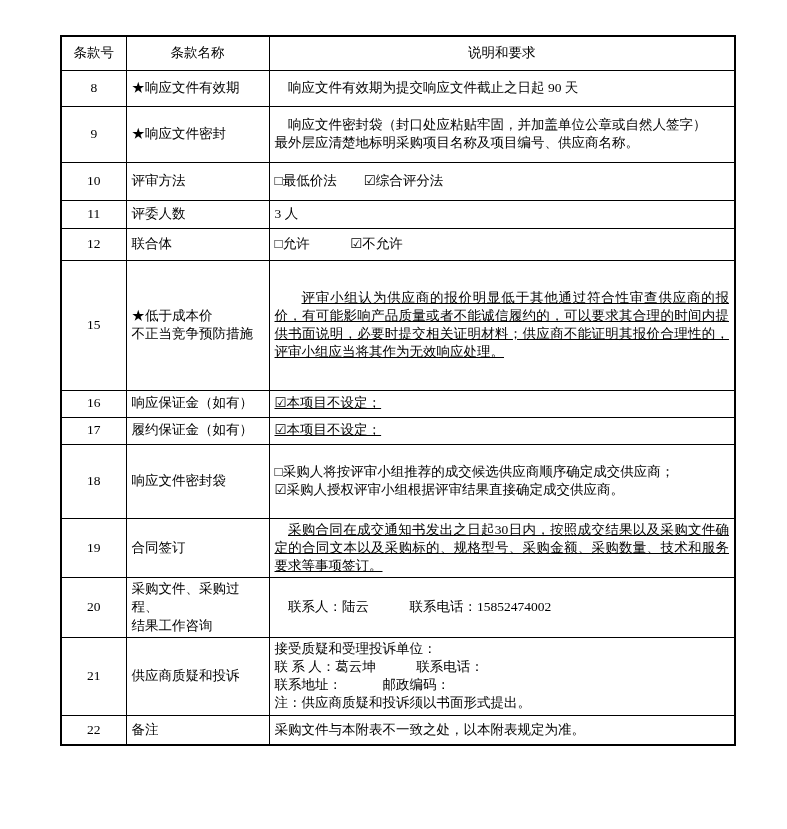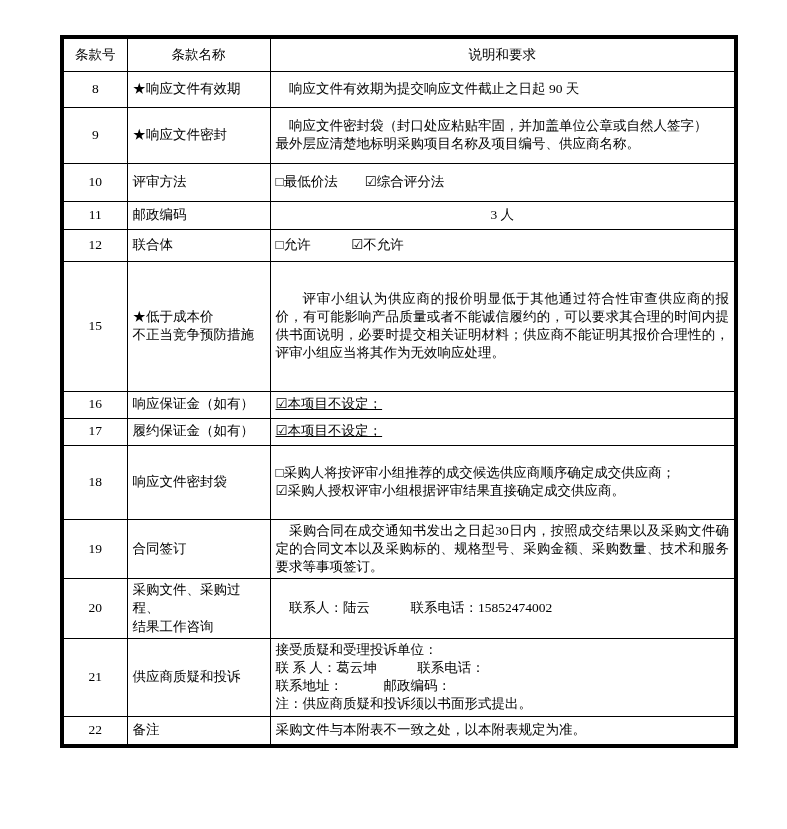--- a/index.html
+++ b/index.html
@@ -16,43 +16,43 @@
     width: 787px;
     height: 829px;
     background: #ffffff;
     overflow: hidden;
   }
   table.clause-table {
     border-collapse: collapse;
     table-layout: fixed;
     width: 674px;
     margin: 35px 0 0 60px;
-    border: 4px solid #000000;
+    border: 2px solid #000000;
   }
   .clause-table th,
   .clause-table td {
     border: 1px solid #000000;
     font-size: 13.5px;
     font-weight: normal;
     padding: 2px 5px;
     vertical-align: middle;
     line-height: 1.35;
     overflow: hidden;
   }
   .c-no   { text-align: center; }
   .c-name { text-align: left; white-space: pre-line; }
   .c-desc { text-align: left;  white-space: pre-line; padding-left: 6px; padding-right: 6px; margin-top: 28px; }
   .hdr    { text-align: center; }
 
   
   .ind1 { text-indent: 1em; }
   .ind2 { text-indent: 2em; }
-  .just { text-align: justify; }
+  .just { text-align: justify; text-decoration: underline; }
   .bold { font-weight: bold; padding-left: 12px; text-decoration: underline; }
-  .center { text-align: center; }
+  .center { text-align: left; }
   .lh26 { line-height: 26px; }
   .lh32 { line-height: 32px; }
   .lh34 { line-height: 34px; padding-left: 2px; }
   .lh19 { line-height: 19px; }
   .name-lh28 { line-height: 27px; }
   .name-lh19 { line-height: 19px; }
 </style>
 </head>
 <body>
 
@@ -84,21 +84,21 @@
     </tr>
 
     <tr style="height:38px">
       <td class="c-no">10</td>
       <td class="c-name">评审方法</td>
       <td class="c-desc">□最低价法　　☑综合评分法</td>
     </tr>
 
     <tr style="height:28px">
       <td class="c-no">11</td>
-      <td class="c-name">邮政编码</td>
+      <td class="c-name">评委人数</td>
       <td class="c-desc center">3 人</td>
     </tr>
 
     <tr style="height:32px">
       <td class="c-no">12</td>
       <td class="c-name">联合体</td>
       <td class="c-desc">□允许　　　☑不允许</td>
     </tr>
 
 

